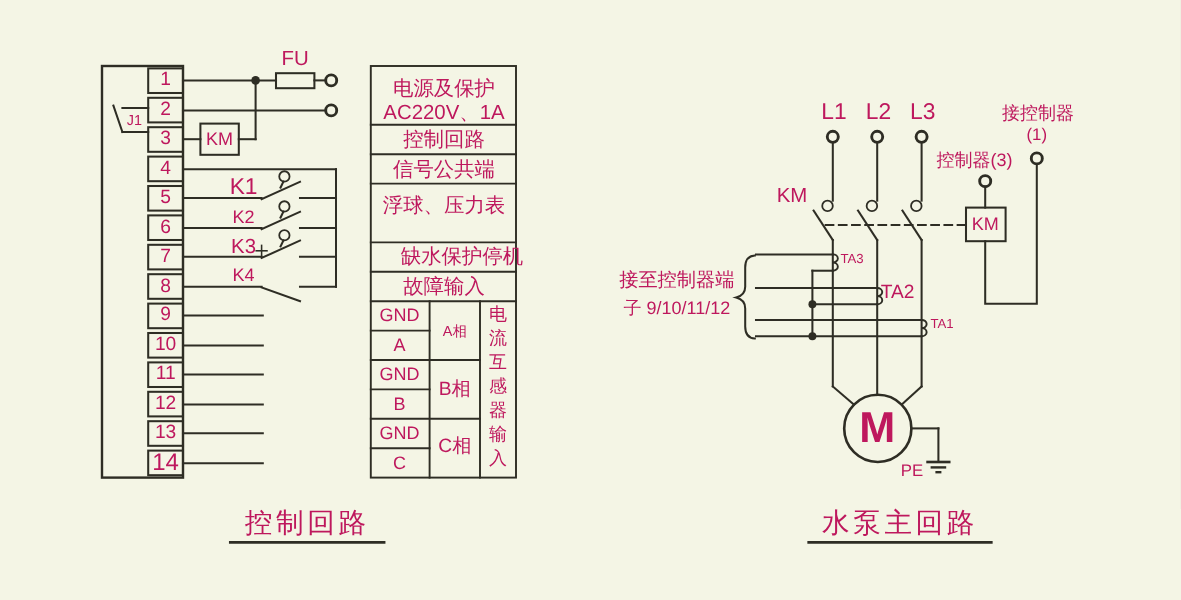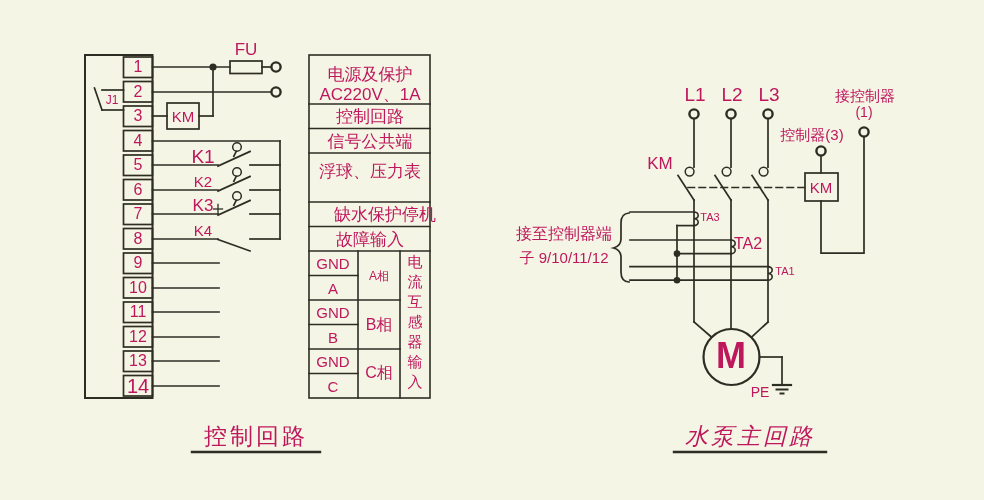--- a/index.html
+++ b/index.html
@@ -262,15 +262,15 @@
 <div class="lbl" style="left:710px;top:217px;font-size:11px">TA3</div>
 <div class="lbl" style="left:748px;top:244px;font-size:16px">TA2</div>
 <div class="lbl" style="left:785px;top:271px;font-size:11px">TA1</div>
 
 <div class="lbl" style="left:564px;top:234px;font-size:16px">接至控制器端</div>
 <div class="lbl" style="left:564px;top:257px;font-size:15px">子 9/10/11/12</div>
 
 <div class="lbl motor-m" style="left:731px;top:356px;">M</div>
 <div class="lbl" style="left:760px;top:392px;font-size:14px">PE</div>
 
-<div class="lbl cap" style="left:750px;top:436px;font-style:italic;">水泵主回路</div>
+<div class="lbl cap" style="left:750px;top:436px;">水泵主回路</div>
 
 </div>
 
 </body></html>

